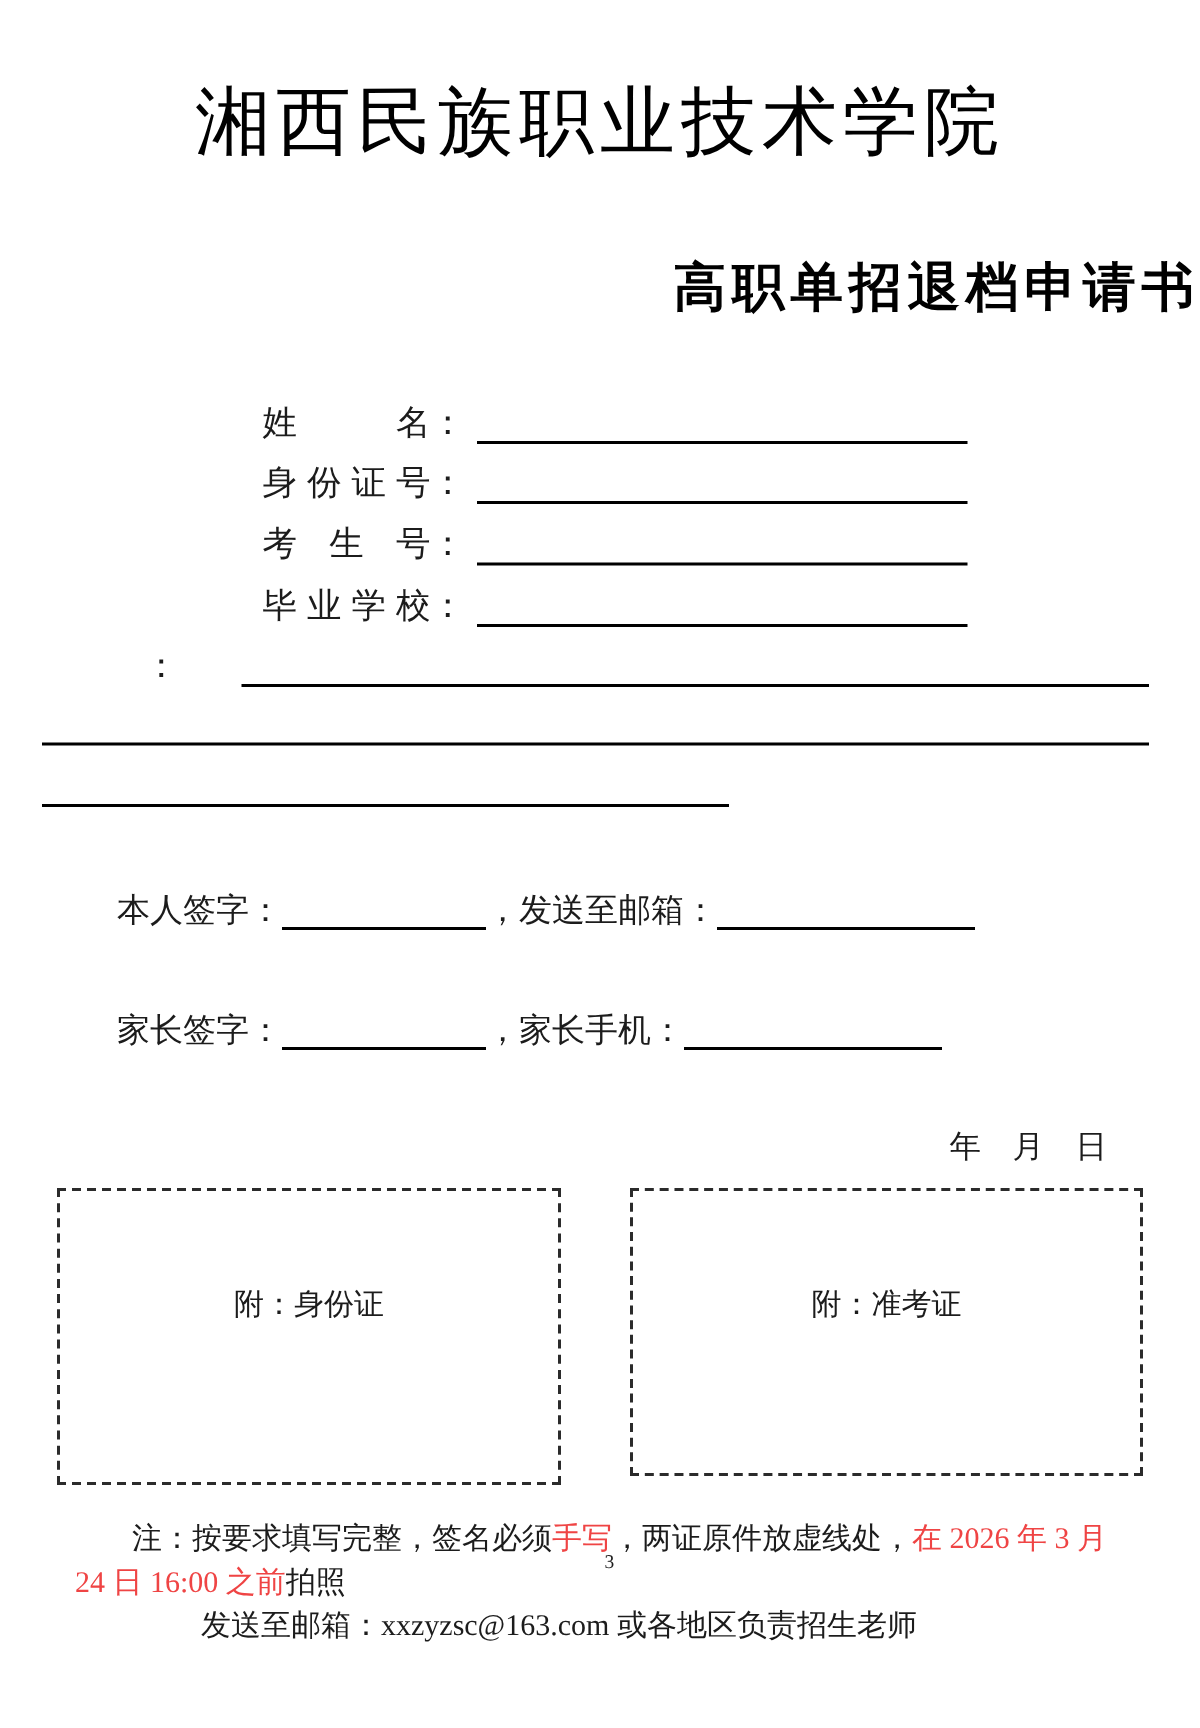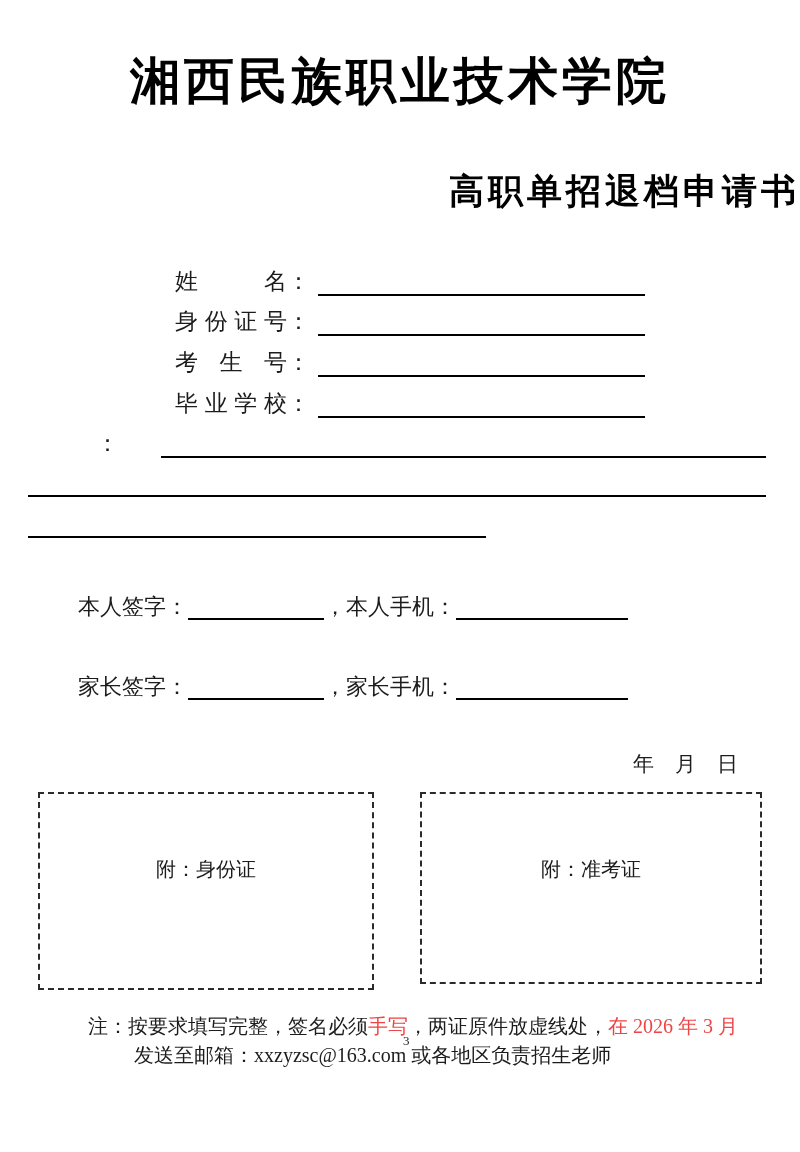--- a/index.html
+++ b/index.html
@@ -14,21 +14,21 @@
     overflow: hidden;
     margin: 0 auto;
   }
 
   
   .school-title {
     position: absolute;
     top: 48px; left: 0; right: 0;
     text-align: center;
     font-family: "DejaVu Serif", serif;
-    font-weight: 700;
+    font-weight: 400;
     font-size: 50px;
     letter-spacing: 4px;
     color: #000000;
     white-space: nowrap;
   }
   .form-title {
     position: absolute;
     top: 168px; left: 0; right: 0;
     text-align: right;
     font-family: "Liberation Sans", sans-serif;
@@ -175,39 +175,40 @@
   <div class="reason-row">
       <span class="colon">：</span>
       <span class="blank-line"></span>
   </div>
   <div class="rule rule-full"></div>
   <div class="rule rule-short"></div>
 
   <div class="sig-row" style="top:592px">
     <span class="txt">本人签字：</span>
       <span class="blank-line sig-line-1"></span>
-      <span class="txt">，本人手机：</span>
+      <span class="txt">，发送至邮箱：</span>
       <span class="blank-line sig-line-2"></span>
   </div>
   <div class="sig-row" style="top:672px">
     <span class="txt">家长签字：</span>
       <span class="blank-line sig-line-1"></span>
       <span class="txt">，家长手机：</span>
       <span class="blank-line sig-line-2"></span>
   </div>
 
   <div class="date-row">年　月　日</div>
 
   <div class="attach-box right">
     <span>附：准考证</span>
   </div>
   <div class="attach-box left">
     <span>附：身份证</span>
   </div>
 
   <div class="note">
     <div class="line1"><span>注：按要求填写完整，签名必须</span><span class="red">手写</span><span>，两证原件放虚线处，</span><span class="red">在 2026 年 3 月</span></div>
+    <div class="line2"><span class="red">24 日 16:00 之前</span><span>拍照</span></div>
     <div class="line3">发送至邮箱：xxzyzsc@163.com 或各地区负责招生老师</div>
   </div>
 
   <div class="pagenum">3</div>
 
 </div>
 
 </body></html>

